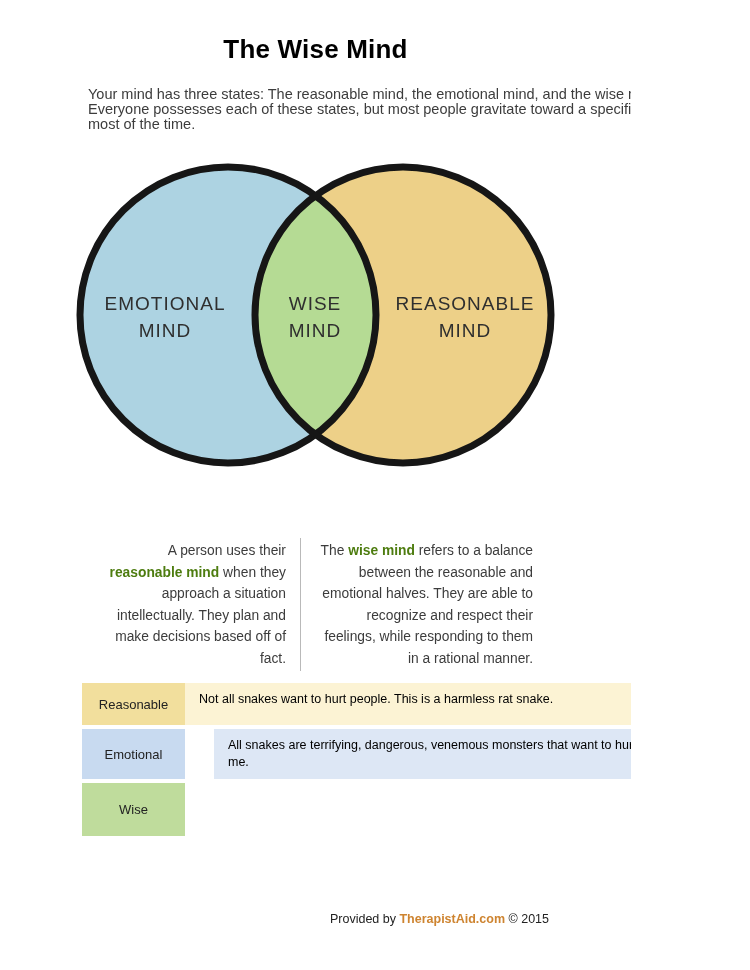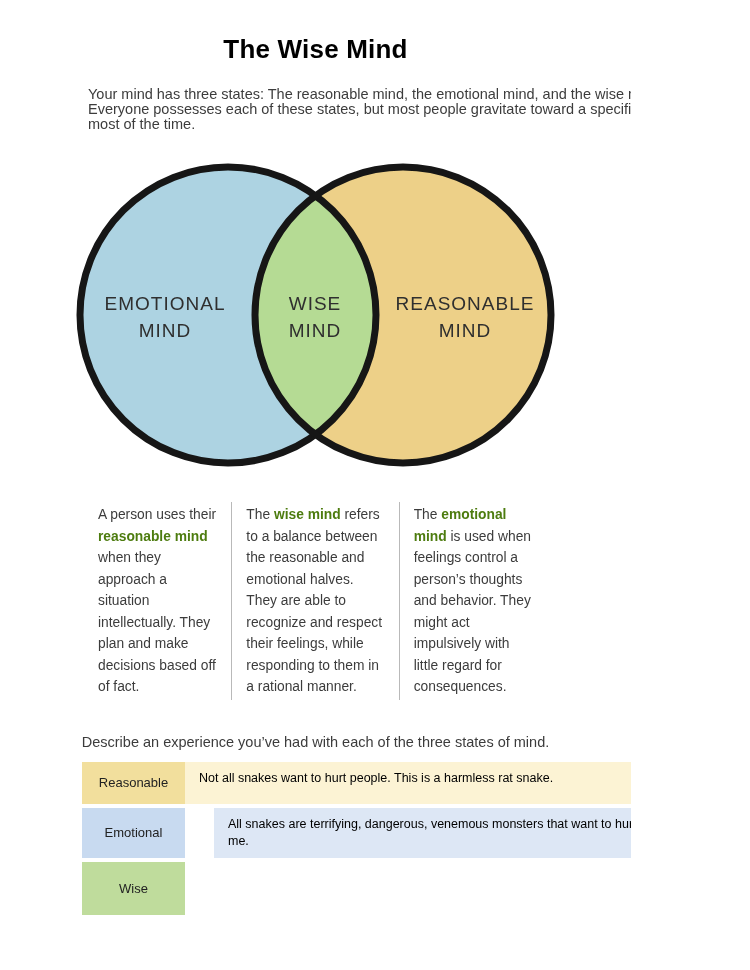--- a/index.html
+++ b/index.html
@@ -31,24 +31,25 @@
   .venn-wrap { margin: 28px auto 0; width: 485px; height: 310px; }
   .venn-label { font-family: "Liberation Sans", sans-serif; fill: #2f2f2f; font-size: 19px; letter-spacing: 1px; }
 
   .desc-row {
     display: flex;
     margin: 32px 84px 0 84px;
   }
   .desc-col {
     flex: 1;
     padding: 2px 14px;
-    text-align: left;
+    text-align: right;
     font-size: 13.8px;
     line-height: 21.5px;
     color: #3c3c3c;
+    margin-top: 36px;
   }
   .desc-col:nth-child(2) { flex: 1.16; }
   .desc-col + .desc-col { border-left: 1px solid #b9b9b9; }
   .desc-col b { color: #4d7c0f; }
 
   .prompt {
     margin-top: 34px;
     text-align: center;
     font-size: 14.5px;
     color: #3c3c3c;
@@ -119,26 +120,22 @@
     </svg>
   </div>
 
   <div class="desc-row">
     <div class="desc-col">
       <span>A person uses their </span><b>reasonable mind</b><span> when they approach a situation intellectually. They plan and make decisions based off of fact.</span>
     </div>
     <div class="desc-col">
       <span>The </span><b>wise mind</b><span> refers to a balance between the reasonable and emotional halves. They are able to recognize and respect their feelings, while responding to them in a rational manner.</span>
     </div>
-    <div class="desc-col">
-      <span>The </span><b>emotional mind</b><span> is used when feelings control a person’s thoughts and behavior. They might act impulsively with little regard for consequences.</span>
-    </div>
   </div>
 
-  <p class="prompt">Describe an experience you’ve had with each of the three states of mind.</p>
 
   <div class="resp-table">
 
     <div class="trow row-reasonable">
       <div class="tlabel" style="background: rgb(242, 223, 157);">Reasonable</div>
       <div class="tresp" style="background: rgb(252, 243, 212);">
         <span>Not all snakes want to hurt people. This is a harmless rat snake.</span>
           <span></span>
       </div>
     </div>
@@ -150,14 +147,17 @@
           <span></span>
       </div>
     </div>
 
     <div class="trow row-wise">
       <div class="tlabel" style="background: rgb(191, 220, 156);">Wise</div>
     </div>
 
   </div>
 
+  <div class="footer">
+    <span>Provided by </span><span class="brand" style="color: rgb(206, 132, 48);">TherapistAid.com</span><span> © 2015</span>
+  </div>
 
 </div>
 
 </body></html>

